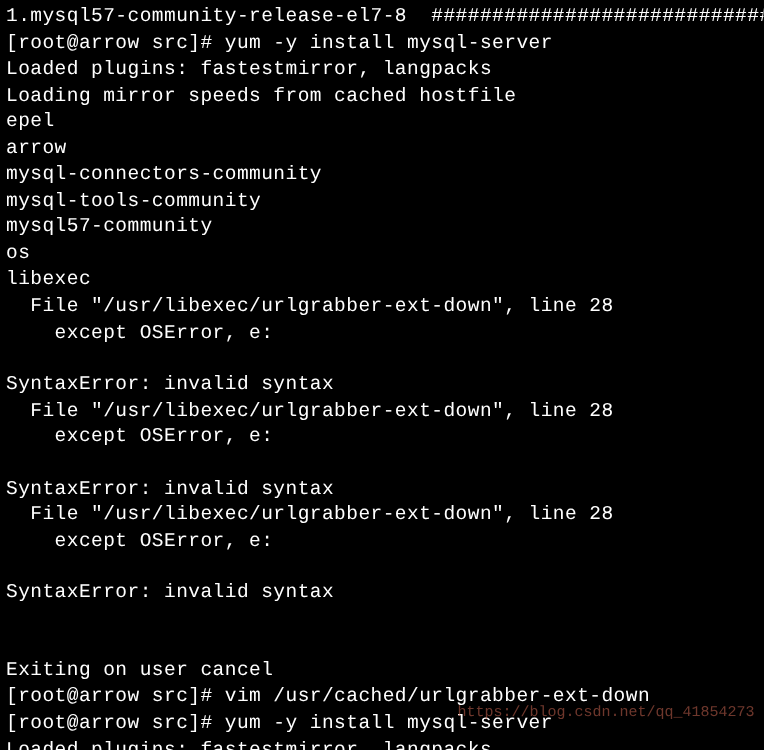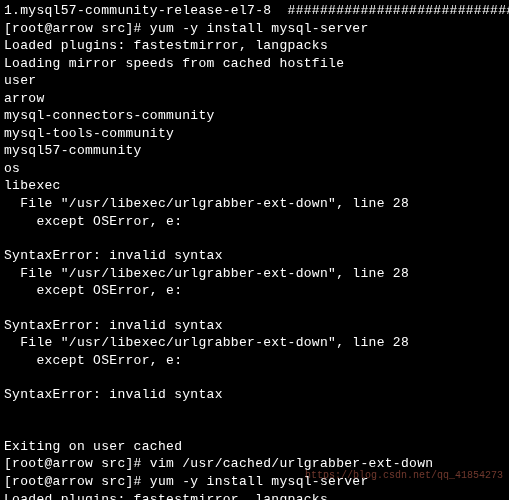--- a/index.html
+++ b/index.html
@@ -35,39 +35,39 @@
       letter-spacing: 0;
     }
   </style>
 </head>
 <body>
 
 <div class="line">1.mysql57-community-release-el7-8  ################################</div>
 <div class="line">[root@arrow src]# yum -y install mysql-server</div>
 <div class="line">Loaded plugins: fastestmirror, langpacks</div>
 <div class="line">Loading mirror speeds from cached hostfile</div>
-<div class="line">user</div>
+<div class="line">epel</div>
 <div class="line">arrow</div>
 <div class="line">mysql-connectors-community</div>
 <div class="line">mysql-tools-community</div>
 <div class="line">mysql57-community</div>
 <div class="line">os</div>
 <div class="line">libexec</div>
 <div class="line">  File "/usr/libexec/urlgrabber-ext-down", line 28</div>
 <div class="line">    except OSError, e:</div>
 <div class="blank"></div>
 <div class="line">SyntaxError: invalid syntax</div>
 <div class="line">  File "/usr/libexec/urlgrabber-ext-down", line 28</div>
 <div class="line">    except OSError, e:</div>
 <div class="blank"></div>
 <div class="line">SyntaxError: invalid syntax</div>
 <div class="line">  File "/usr/libexec/urlgrabber-ext-down", line 28</div>
 <div class="line">    except OSError, e:</div>
 <div class="blank"></div>
 <div class="line">SyntaxError: invalid syntax</div>
 <div class="blank"></div>
 <div class="blank"></div>
-<div class="line">Exiting on user cached</div>
+<div class="line">Exiting on user cancel</div>
 <div class="line">[root@arrow src]# vim /usr/cached/urlgrabber-ext-down</div>
 <div class="line">[root@arrow src]# yum -y install mysql-server</div>
 <div class="line">Loaded plugins: fastestmirror, langpacks</div>
 
 <div class="watermark">https://blog.csdn.net/qq_41854273</div>
 
 </body></html>

